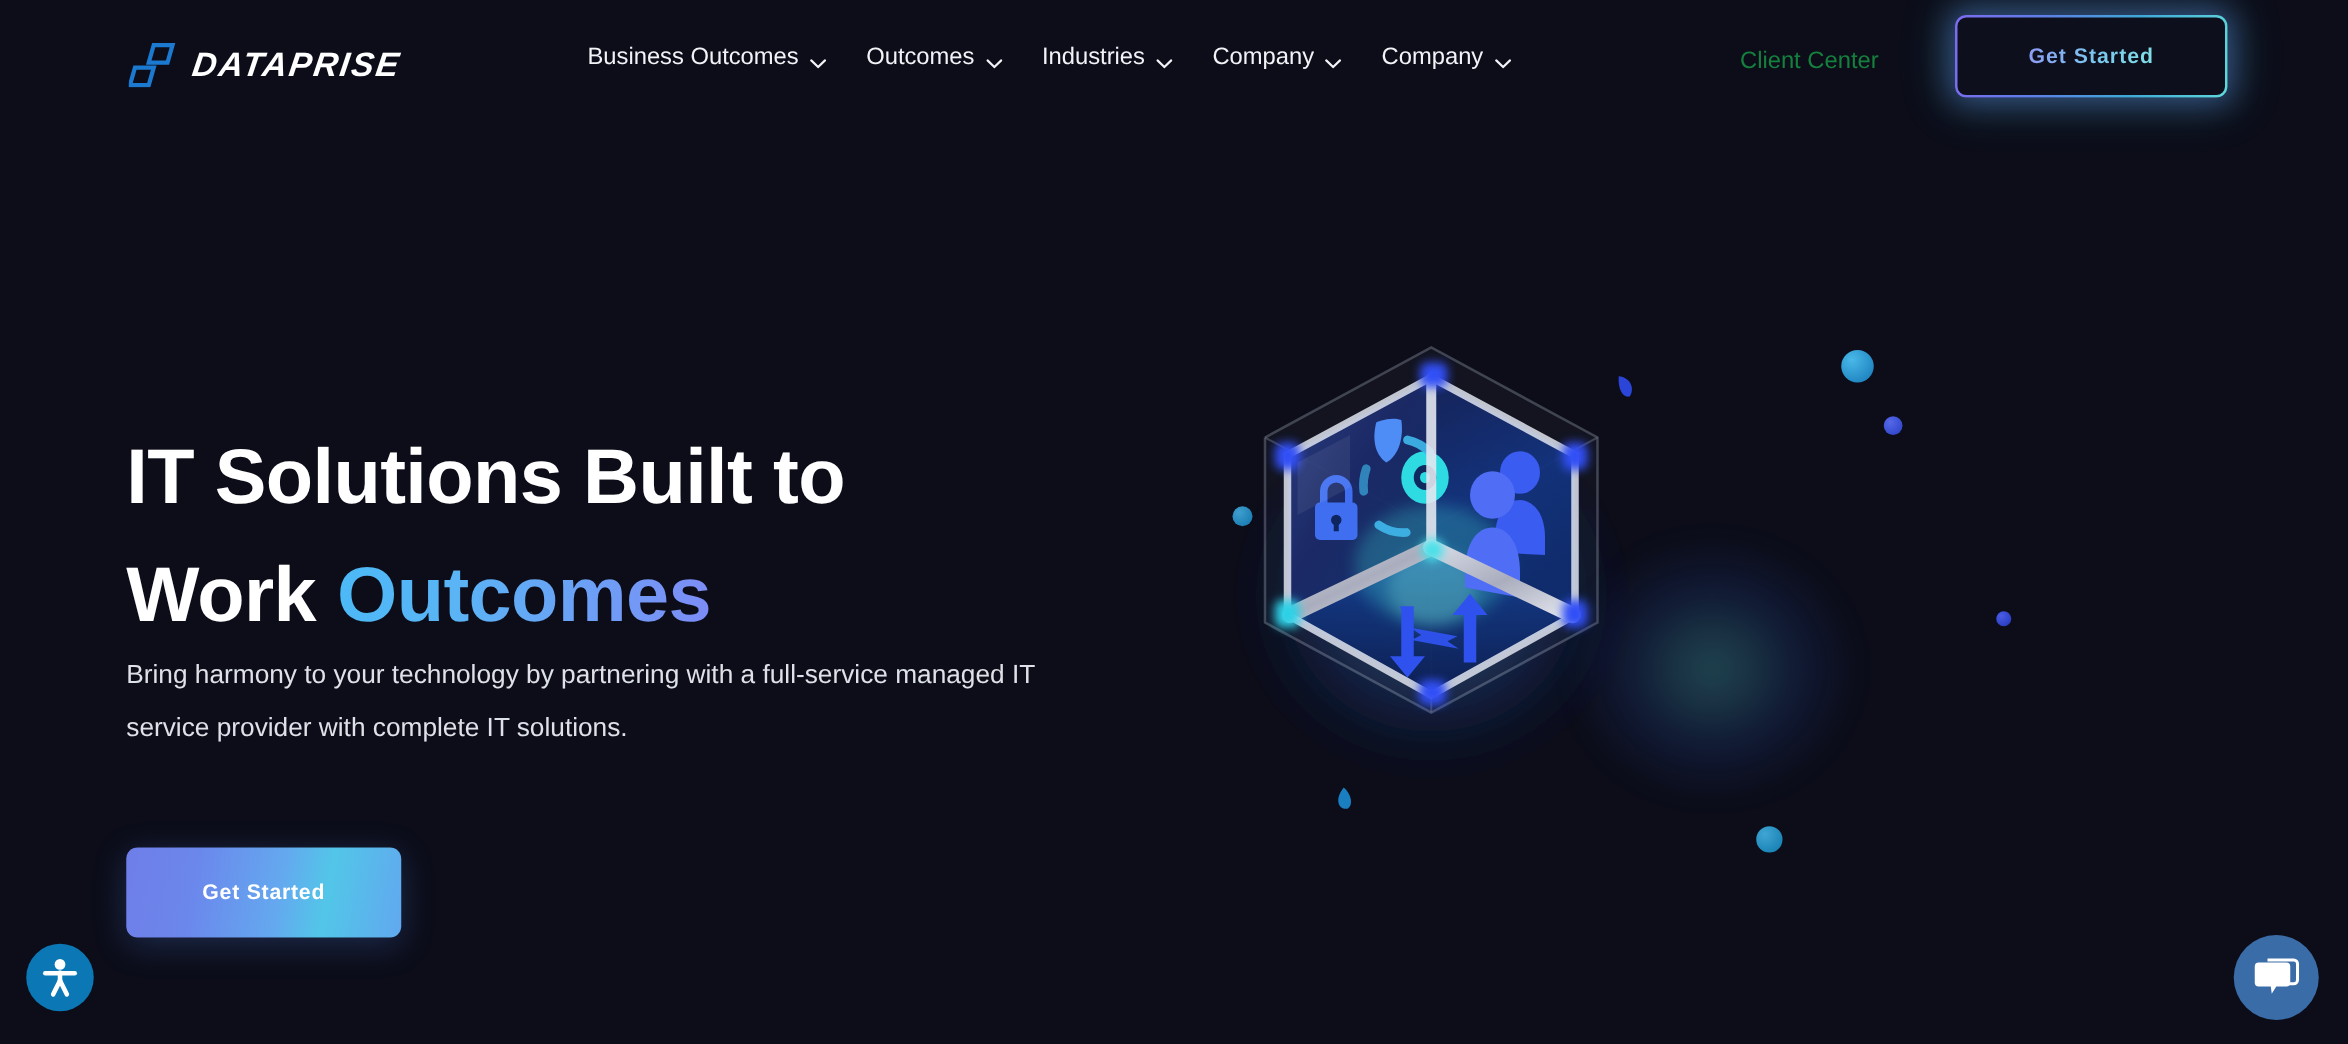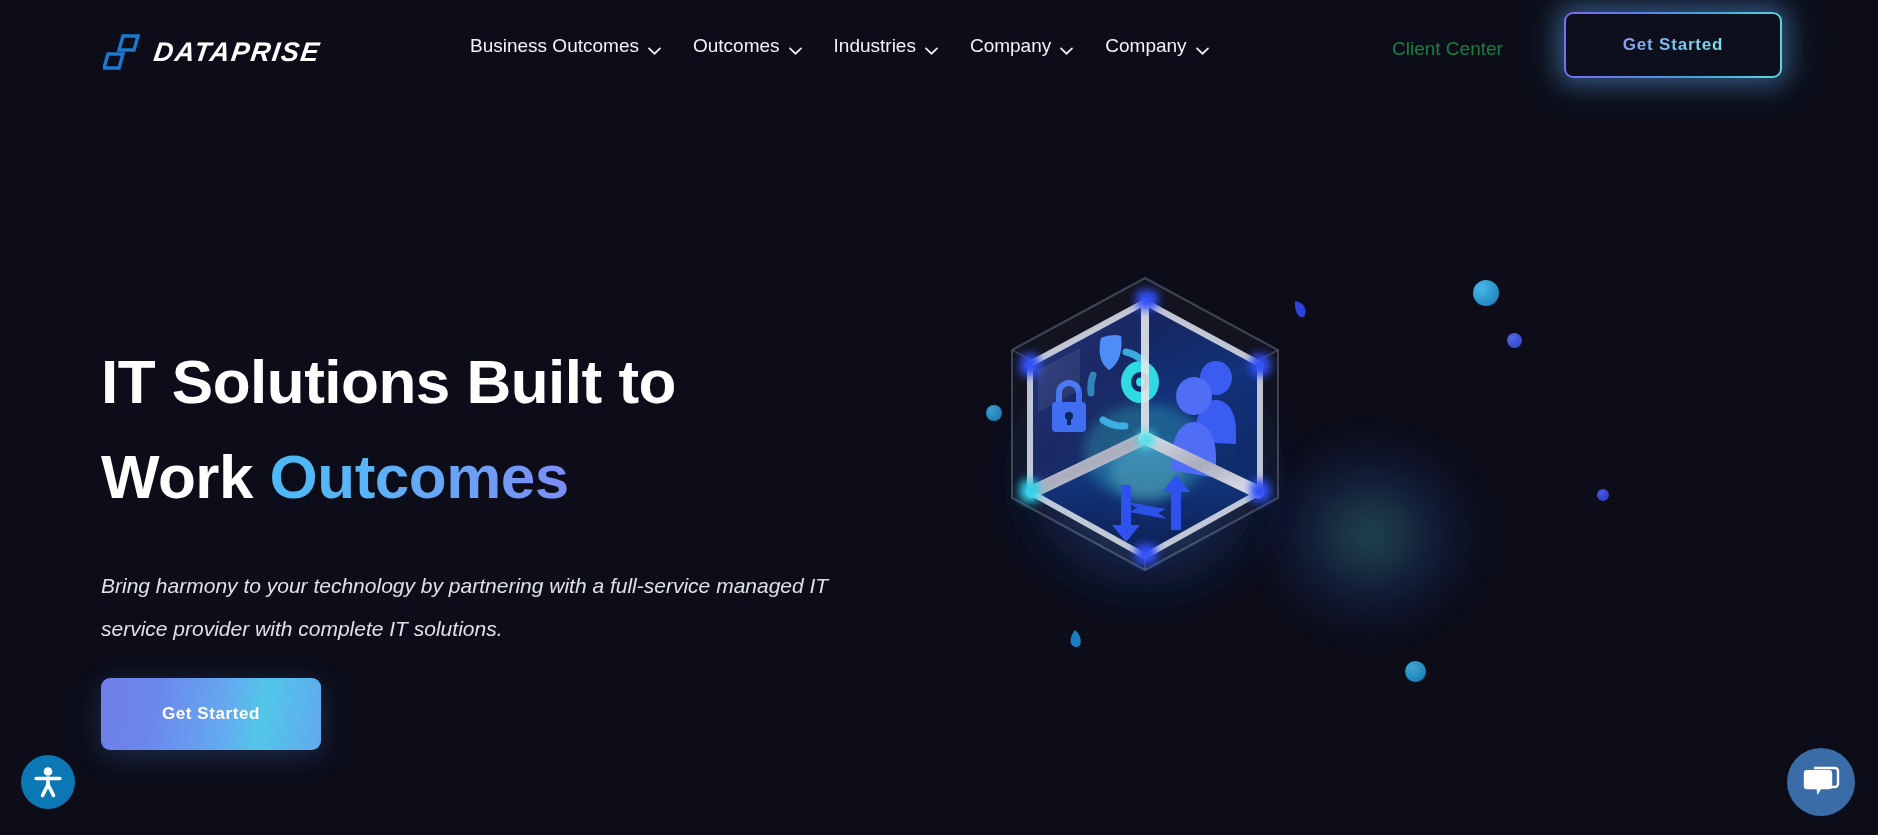--- a/index.html
+++ b/index.html
@@ -89,23 +89,23 @@
     font-size:62px; line-height:95px; font-weight:bold;
     color:#ffffff; letter-spacing:-0.5px;
   }
   .grad-word {
     background:linear-gradient(95deg,#4cb9f7 0%, #5ab4f5 32%, #7d8cf6 100%);
     -webkit-background-clip:text; background-clip:text;
     -webkit-text-fill-color:transparent; color:#5fb6f6;
   }
 
   .subhead {
-    position:absolute; left:101px; top:564px;
+    position:absolute; left:101px; top:518px;
     width:760px;
-    font-size:21px; line-height:43px; color:#dfe1e8;font-style:italic;
+    font-size:21px; line-height:43px; color:#dfe1e8;
   }
 
   .hero-cta {
     position:absolute; left:101px; top:678px;
     width:220px; height:72px; border-radius:9px;
     background:linear-gradient(100deg,#6f7ee8 0%, #6b87ec 25%, #64a8ef 55%, #52c6e8 72%, #61a8ef 100%);
     display:flex; align-items:center; justify-content:center;
     cursor:pointer;
     box-shadow:0 6px 26px rgba(80,130,230,0.25);
   }

